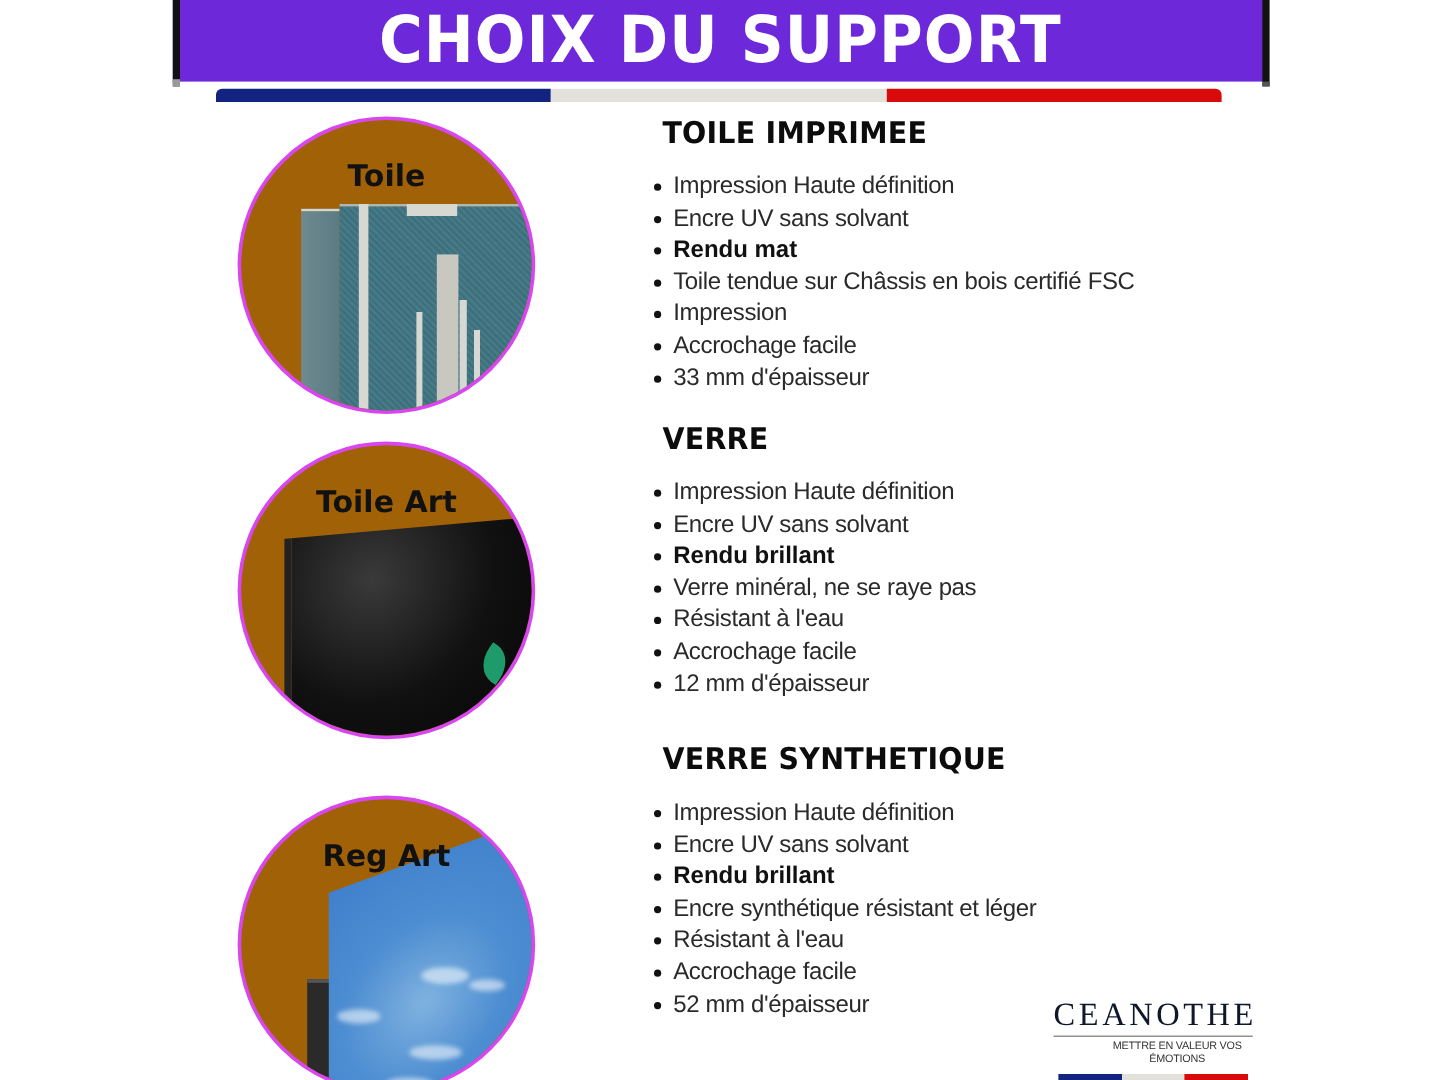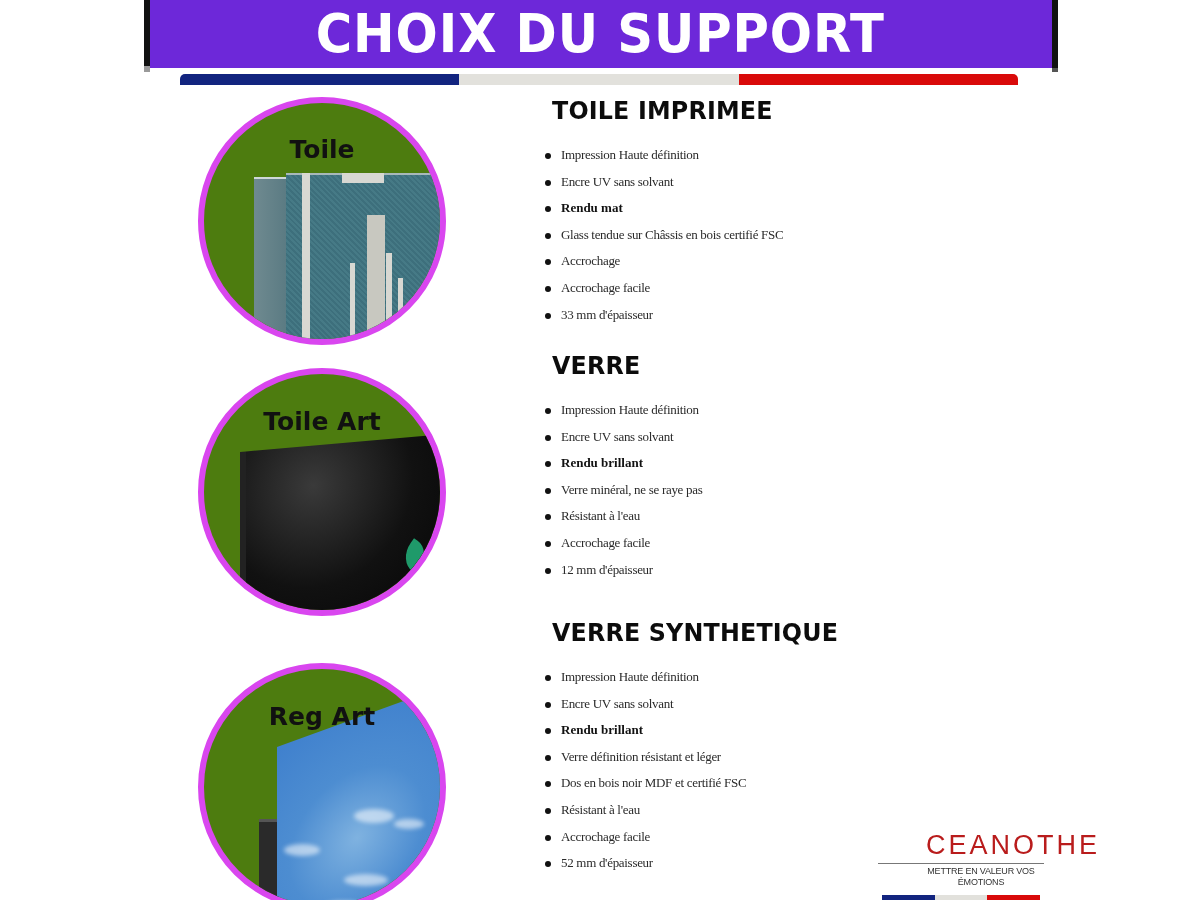--- a/index.html
+++ b/index.html
@@ -20,21 +20,21 @@
   }
 
   .flag-bar { position: absolute; left: 180px; top: 74px; width: 838px; height: 11px; display: flex; }
   .flag-bar span { flex: 1; height: 100%; }
   .flag-bar .blue { background: #12247f; border-radius: 5px 0 0 0; }
   .flag-bar .white { background: #e2e1dc; }
   .flag-bar .red { background: #d90a0a; border-radius: 0 5px 0 0; }
 
   .circle {
     position: absolute; width: 248px; height: 248px; border-radius: 50%;
-    border: 6px solid #d946ef; overflow: hidden; background: #4d7c0f;
+    border: 3px solid #d946ef; overflow: hidden; background: #a16207;
   }
   .circle-label {
     position: absolute; left: 0; right: 0; text-align: center;
     font-family: "DejaVu Sans", sans-serif; font-weight: bold; font-size: 25px; color: #111;
     z-index: 2;
   }
   .c1 { left: 198px; top: 97px; }
   .c2 { left: 198px; top: 368px; }
   .c3 { left: 198px; top: 663px; }
 
@@ -57,37 +57,37 @@
     transform: skewY(-20deg); transform-origin: left top; }
   .cloud { position: absolute; background: rgba(255,255,255,0.55); border-radius: 50%; filter: blur(2px); }
 
   .section { position: absolute; left: 543px; }
   .section-title {
     font-family: "DejaVu Sans", sans-serif; font-weight: bold; font-size: 25px; color: #0c0c0c;
     margin-left: 9px; letter-spacing: 0.2px; transform: scaleX(0.95); transform-origin: left center;
   }
   .bullets { list-style: none; margin-top: 17px; }
   .bullets li {
-    position: relative; padding-left: 18px; font-family: Liberation Serif, serif;
-    font-size: 13px; font-weight: 300; color: #2a2a2a; height: 26.6px; line-height: 26.6px;
+    position: relative; padding-left: 18px; font-family: Liberation Sans, sans-serif;
+    font-size: 20px; font-weight: 300; color: #2a2a2a; height: 26.6px; line-height: 26.6px;
     letter-spacing: -0.3px;
   }
   .bullets li::before {
     content: ""; position: absolute; left: 2px; top: 11px; width: 6px; height: 6px;
     border-radius: 50%; background: #111;
   }
   .bullets li.bold { font-weight: bold; color: #111; letter-spacing: 0; }
   .s1 { top: 96px; }
   .s2 { top: 351px; }
   .s3 { top: 618px; }
 
   .logo { position: absolute; left: 878px; top: 830px; width: 166px; }
   .logo-name {
-    font-family: Liberation Sans, sans-serif; font-size: 27px; letter-spacing: 3px; color: #b91c1c;
-    text-align: center; line-height: 30px; font-weight: normal; margin-left: 48px;
+    font-family: Liberation Serif, serif; font-size: 27px; letter-spacing: 3px; color: #0f172a;
+    text-align: center; line-height: 30px; font-weight: normal;
   }
   .logo-rule { height: 1px; background: #777; margin: 3px 0 2px; }
   .logo-tagline { font-size: 9px; color: #333; text-align: center; letter-spacing: -0.2px; line-height: 11px; margin-left: 40px; }
   .logo-flag { display: flex; margin: 7px 4px 3px; height: 5px; }
   .logo-flag span { flex: 1; }
   .logo-flag .blue { background: #12247f; }
   .logo-flag .white { background: #e2e1dc; }
   .logo-flag .red { background: #d90a0a; }
   .logo-sub { font-size: 5.5px; font-weight: bold; text-align: center; color: #111; letter-spacing: -0.1px; }
 </style>
@@ -134,22 +134,22 @@
   <div class="cloud" style="left:140px;top:205px;width:44px;height:12px;"></div>
   <div class="cloud" style="left:120px;top:232px;width:40px;height:10px;"></div>
 </div>
 
 <div class="section s1">
   <h2 class="section-title">TOILE IMPRIMEE</h2>
   <ul class="bullets">
     <li>Impression Haute définition</li>
     <li>Encre UV sans solvant</li>
     <li class="bold">Rendu mat</li>
-    <li>Glass tendue sur Châssis en bois certifié FSC</li>
-    <li>Accrochage</li>
+    <li>Toile tendue sur Châssis en bois certifié FSC</li>
+    <li>Impression</li>
     <li>Accrochage facile</li>
     <li>33 mm d'épaisseur</li>
   </ul>
 </div>
 
 <div class="section s2">
   <h2 class="section-title">VERRE</h2>
   <ul class="bullets">
     <li>Impression Haute définition</li>
     <li>Encre UV sans solvant</li>
@@ -160,22 +160,21 @@
     <li>12 mm d'épaisseur</li>
   </ul>
 </div>
 
 <div class="section s3">
   <h2 class="section-title">VERRE SYNTHETIQUE</h2>
   <ul class="bullets">
     <li>Impression Haute définition</li>
     <li>Encre UV sans solvant</li>
     <li class="bold">Rendu brillant</li>
-    <li>Verre définition résistant et léger</li>
-    <li>Dos en bois noir MDF et certifié FSC</li>
+    <li>Encre synthétique résistant et léger</li>
     <li>Résistant à l'eau</li>
     <li>Accrochage facile</li>
     <li>52 mm d'épaisseur</li>
   </ul>
 </div>
 
 <div class="logo">
   <div class="logo-name">CEANOTHE</div>
   <div class="logo-rule"></div>
   <div class="logo-tagline">METTRE EN VALEUR VOS ÉMOTIONS</div>

